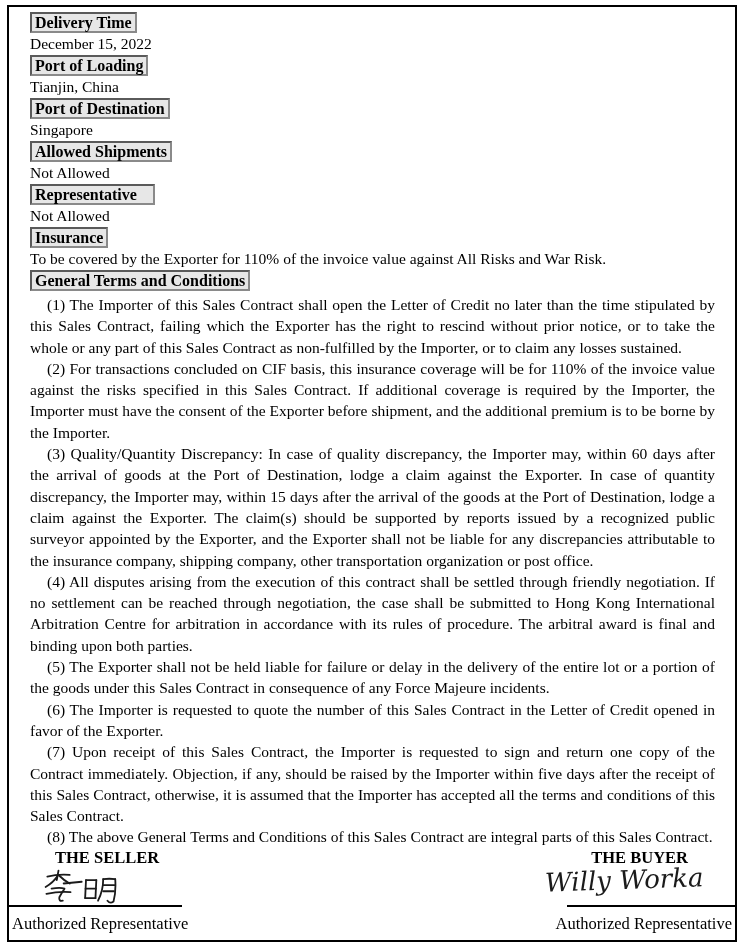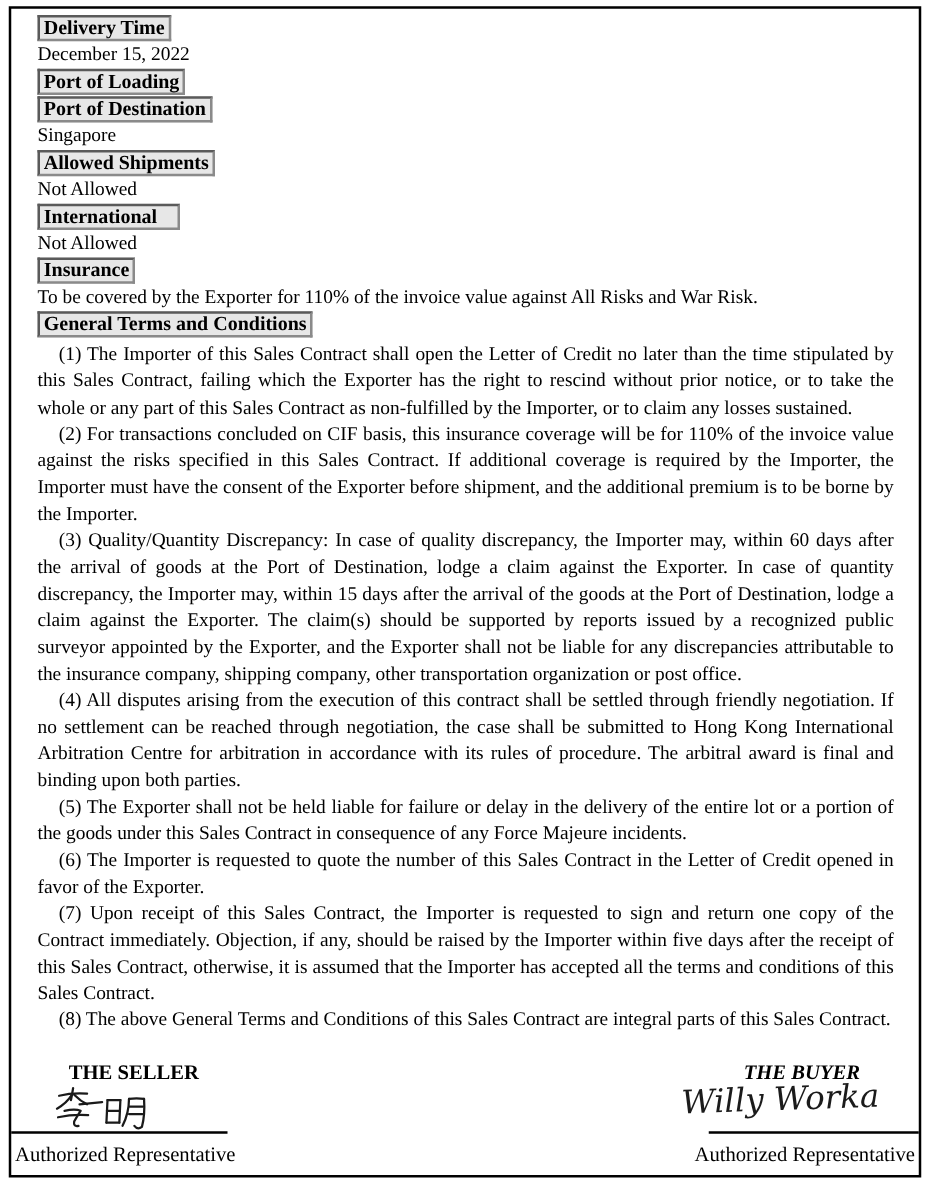--- a/index.html
+++ b/index.html
@@ -42,21 +42,21 @@
     text-indent: 17px;
     margin: 0;
   }
   .party-title {
     position: absolute;
     font-weight: bold;
     font-size: 16.5px;
     white-space: nowrap;
   }
   .party-title.seller { left: 46px; top: 841px; }
-  .party-title.buyer  { right: 47px; top: 841px; font-style: italic; }
+  .party-title.buyer  { right: 47px; top: 841px; }
   .seller-sig { position: absolute; left: 34px; top: 861px; }
   .buyer-sig {
     position: absolute; right: 32px; top: 858px;
     font-family: "DejaVu Serif", serif;
     font-style: italic;
     font-size: 26px;
     line-height: 30px;
     transform: rotate(-2deg);
     white-space: nowrap;
     color: #1b1b1b;
@@ -84,34 +84,35 @@
 <div class="page">
   <div class="content">
 
     <div class="field">
       <span class="field-label">Delivery Time</span>
       <p class="field-value">December 15, 2022</p>
     </div>
 
     <div class="field">
       <span class="field-label">Port of Loading</span>
+      <p class="field-value">Tianjin, China</p>
     </div>
 
     <div class="field">
       <span class="field-label">Port of Destination</span>
       <p class="field-value">Singapore</p>
     </div>
 
     <div class="field">
       <span class="field-label">Allowed Shipments</span>
       <p class="field-value">Not Allowed</p>
     </div>
 
     <div class="field">
-      <span class="field-label pad-right">International</span>
+      <span class="field-label pad-right">Representative</span>
       <p class="field-value">Not Allowed</p>
     </div>
 
     <div class="field">
       <span class="field-label">Insurance</span>
       <p class="field-value">To be covered by the Exporter for 110% of the invoice value against All Risks and War Risk.</p>
     </div>
 
     <div class="field">
       <span class="field-label">General Terms and Conditions</span>

